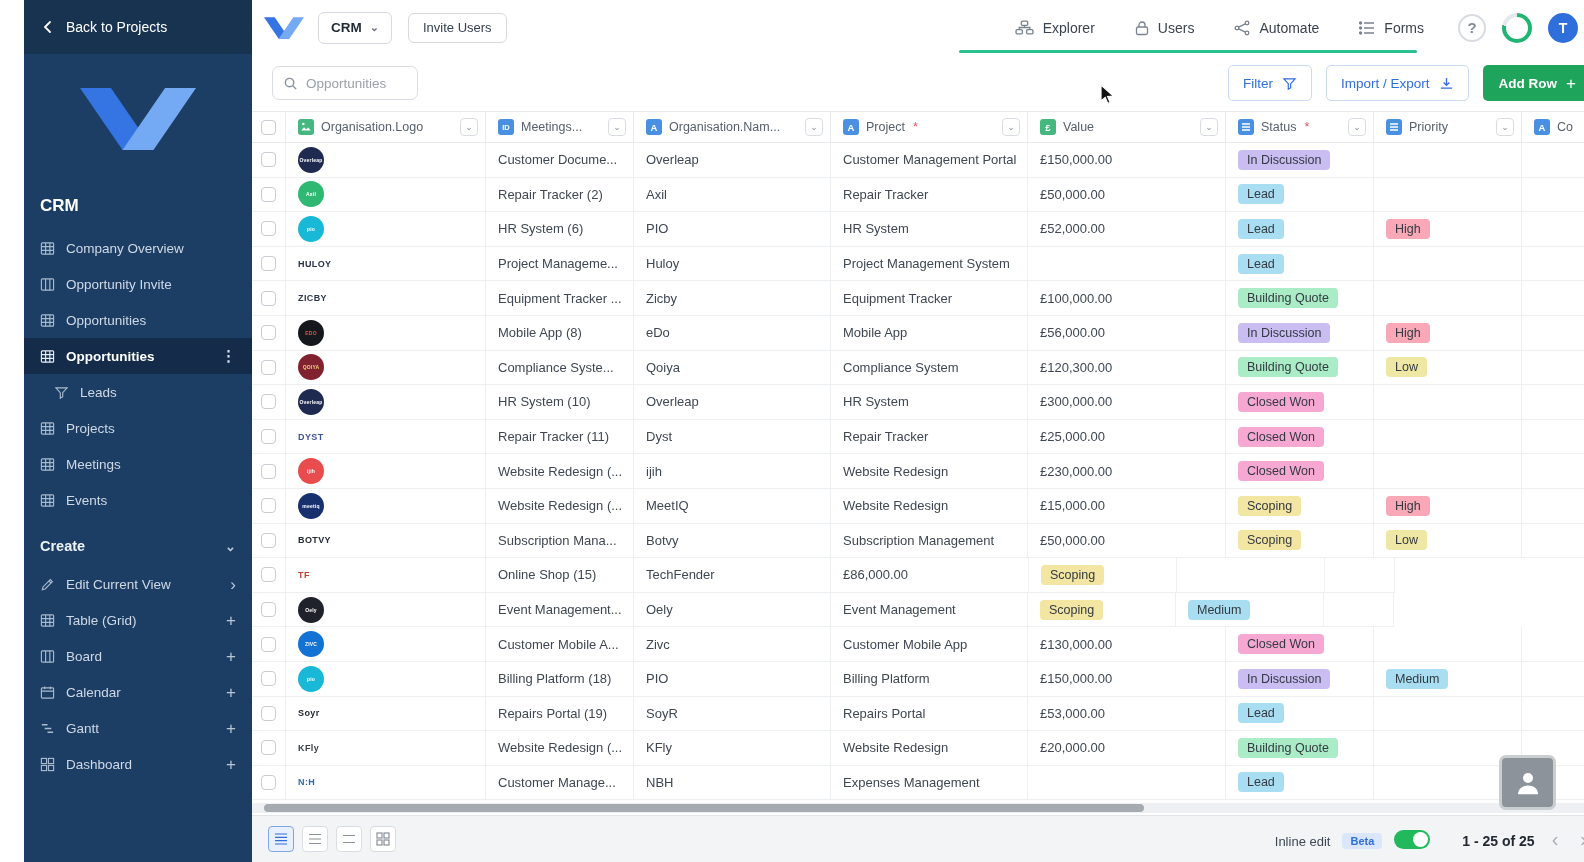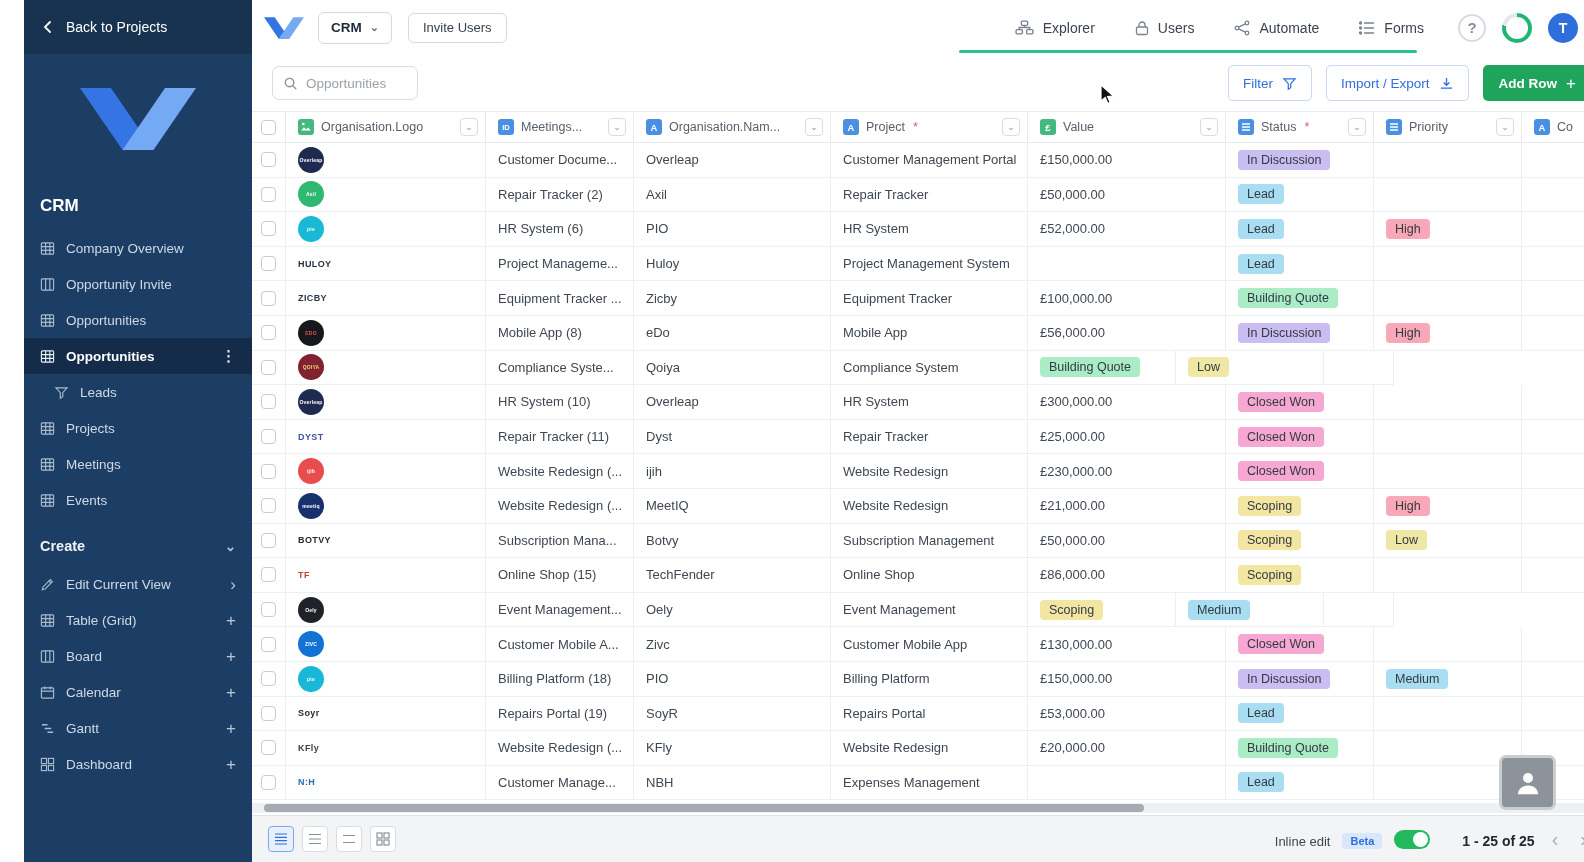--- a/index.html
+++ b/index.html
@@ -533,20 +533,21 @@
           <div class="trow">
             <div class="cell c-check" style="width:34px">
               <span class="cb"></span>
             </div>
             <div class="cell" style="width:200px">
               <span class="logo" style="background:#80222f;color:#f0d27a">QOIYA</span>
             </div>
             <div class="cell" style="width:148px">Compliance Syste...</div>
             <div class="cell" style="width:197px">Qoiya</div>
             <div class="cell" style="width:197px">Compliance System</div>
+            <div class="cell" style="width:198px">£120,300.00</div>
             <div class="cell" style="width:148px">
               <span class="pill" style="background:#a9ecc6">Building Quote</span>
             </div>
             <div class="cell" style="width:148px">
               <span class="pill" style="background:#efe8a4">Low</span>
             </div>
             <div class="cell" style="width:70px"></div>
           </div>
           <div class="trow">
             <div class="cell c-check" style="width:34px">
@@ -602,21 +603,21 @@
           <div class="trow">
             <div class="cell c-check" style="width:34px">
               <span class="cb"></span>
             </div>
             <div class="cell" style="width:200px">
               <span class="logo" style="background:#17316e;color:#ffffff">meetiq</span>
             </div>
             <div class="cell" style="width:148px">Website Redesign (...</div>
             <div class="cell" style="width:197px">MeetIQ</div>
             <div class="cell" style="width:197px">Website Redesign</div>
-            <div class="cell" style="width:198px">£21,000.00</div>
+            <div class="cell" style="width:198px">£15,000.00</div>
             <div class="cell" style="width:148px">
               <span class="pill" style="background:#f2e6a2">Scoping</span>
             </div>
             <div class="cell" style="width:148px">
               <span class="pill" style="background:#f8a8b6">High</span>
             </div>
             <div class="cell" style="width:70px"></div>
           </div>
           <div class="trow">
             <div class="cell c-check" style="width:34px">
@@ -639,21 +640,20 @@
           </div>
           <div class="trow">
             <div class="cell c-check" style="width:34px">
               <span class="cb"></span>
             </div>
             <div class="cell" style="width:200px">
               <span class="logo txt" style="color:#c0452f">TF</span>
             </div>
             <div class="cell" style="width:148px">Online Shop (15)</div>
             <div class="cell" style="width:197px">TechFender</div>
-            <div class="cell" style="width:197px">Online Shop</div>
             <div class="cell" style="width:198px">£86,000.00</div>
             <div class="cell" style="width:148px">
               <span class="pill" style="background:#f2e6a2">Scoping</span>
             </div>
             <div class="cell" style="width:148px"></div>
             <div class="cell" style="width:70px"></div>
           </div>
           <div class="trow">
             <div class="cell c-check" style="width:34px">
               <span class="cb"></span>

